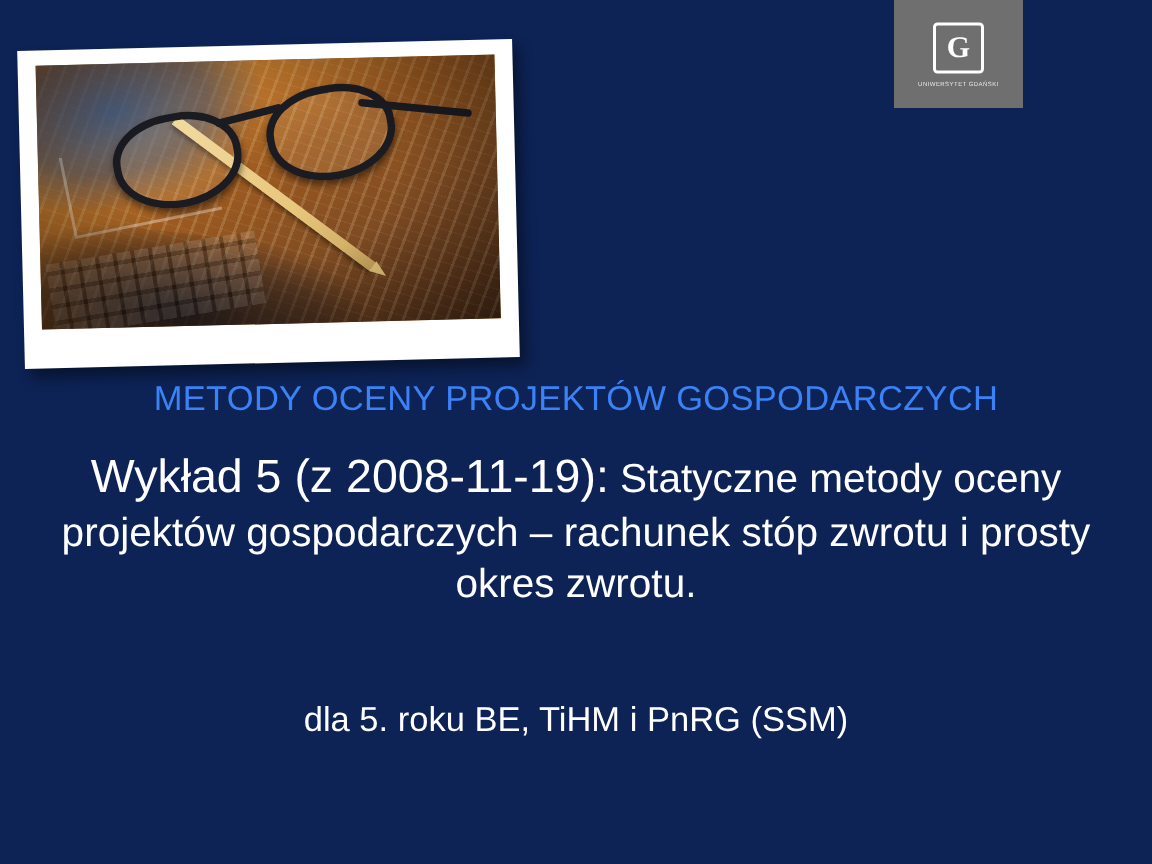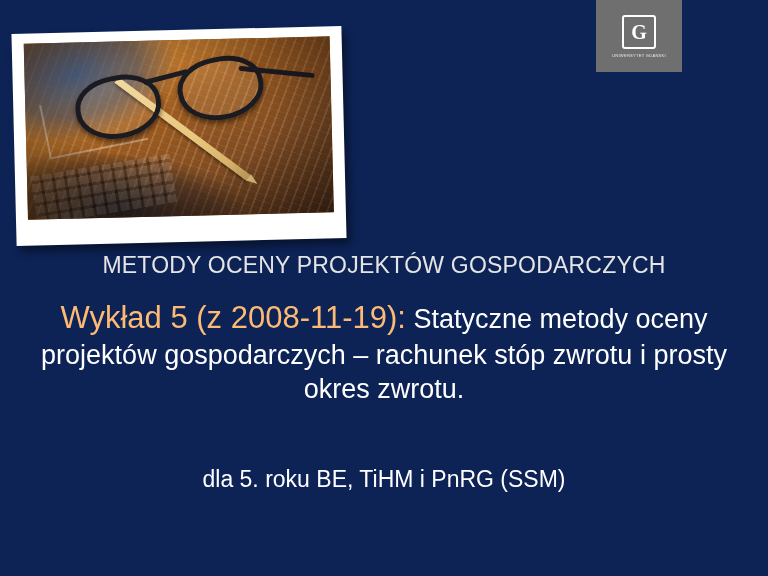--- a/index.html
+++ b/index.html
@@ -208,38 +208,38 @@
     white-space: nowrap;
   }
 
   
   .course-title {
     position: absolute;
     left: 24px;
     top: 252px;
     width: 720px;
     text-align: center;
-    color: #e5e5e5;
+    color: #3b82f6;
     font-size: 23px;
     letter-spacing: 0.2px;
   }
 
   
   .lecture {
     position: absolute;
     left: 18px;
     top: 298px;
     width: 732px;
     text-align: center;
     color: #ffffff;
     font-size: 27px;
     line-height: 1.28;
   }
   .lecture .hl {
-    color: #fdba74;
+    color: #ffffff;
     font-size: 31px;
   }
 
   
   .audience {
     position: absolute;
     left: 24px;
     top: 466px;
     width: 720px;
     text-align: center;

